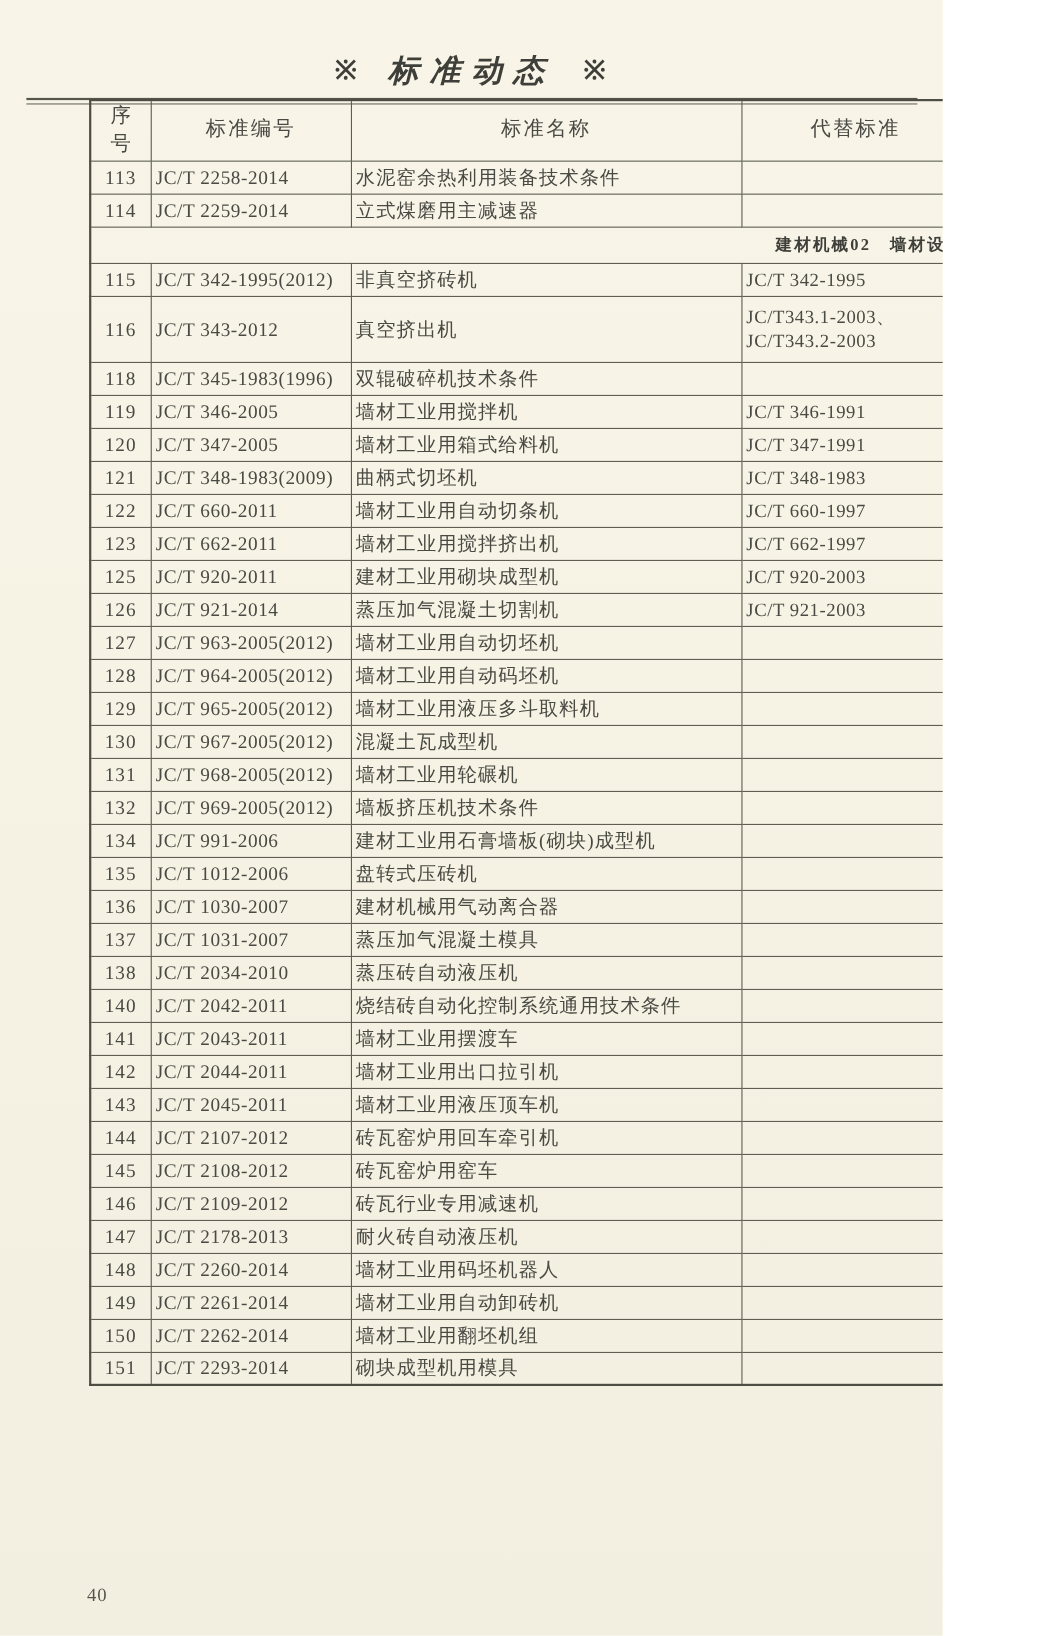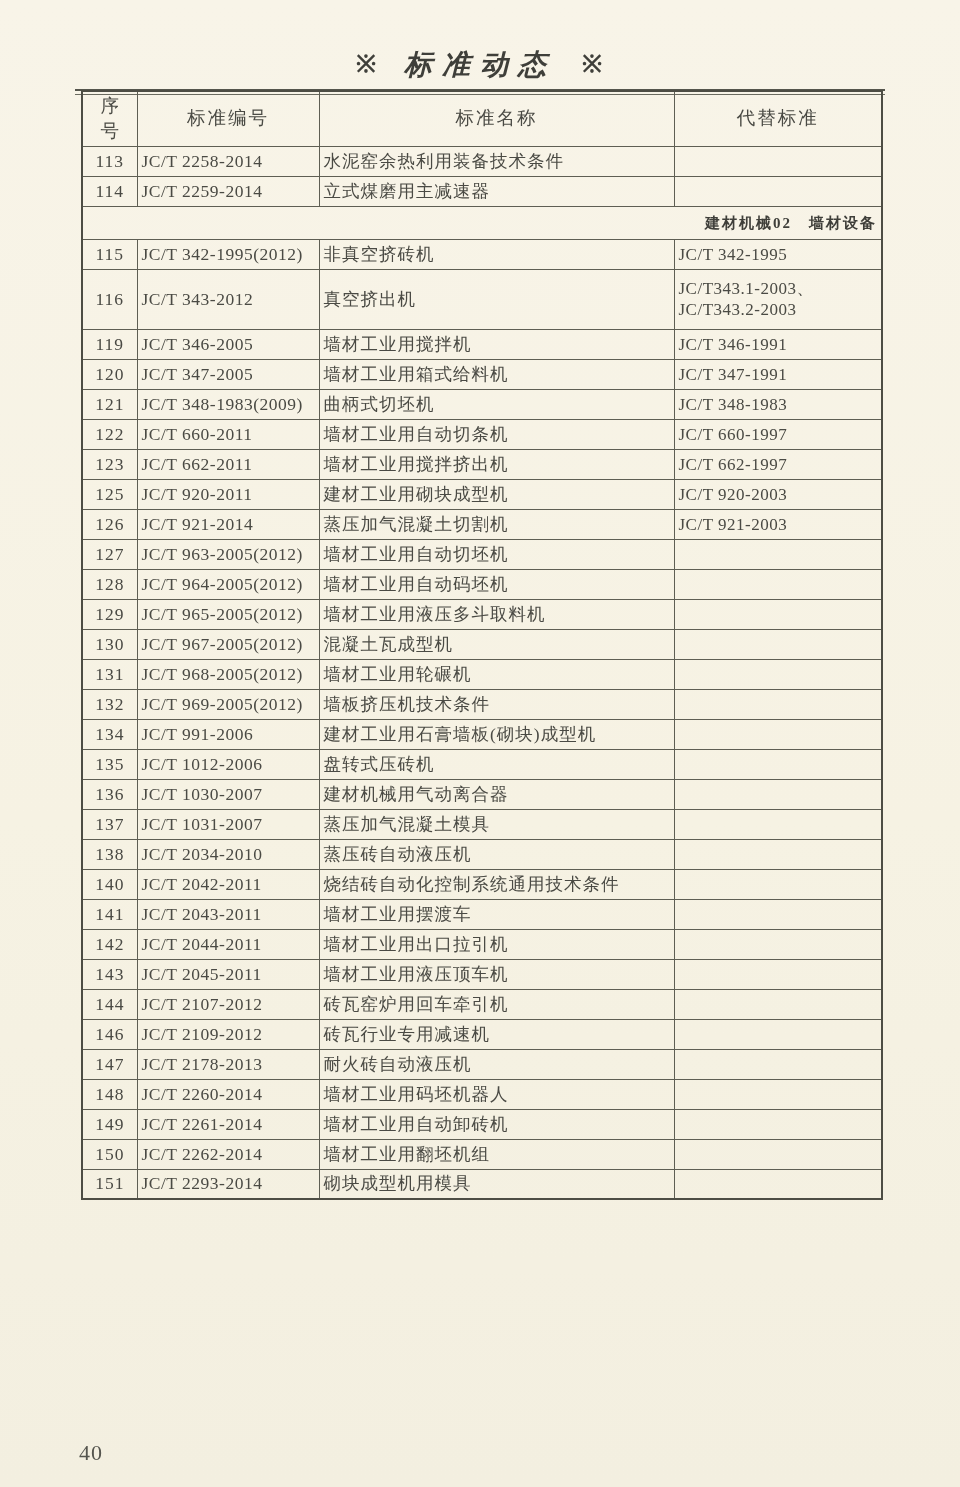--- a/index.html
+++ b/index.html
@@ -1,21 +1,21 @@
 <!DOCTYPE html>
 <html><head>
 <meta charset="utf-8">
 <style>
   html, body {
     margin: 0;
     padding: 0;
   }
   .page {
     position: relative;
-    width: 960px;
+    width: 857px;
     height: 1487px;
     background: linear-gradient(180deg, #f8f4e8 0%, #f6f2e3 55%, #f3efe0 100%);
     font-family: "Liberation Serif", "DejaVu Serif", serif;
     color: #454540;
     overflow: hidden;
   }
   .title-row {
     padding-top: 46px;
     text-align: center;
     font-size: 28px;
@@ -100,21 +100,21 @@
     text-align: right;
     font-weight: bold;
     font-size: 15px;
     letter-spacing: 2px;
     color: #3f3f3a;
   }
   .page-number {
     position: absolute;
     left: 79px;
     top: 1440px;
-    font-size: 22px;
+    font-size: 17px;
     color: #55554e;
     letter-spacing: 1px;
   }
 </style>
 </head>
 <body>
 
 <div class="page">
 
   <div class="title-row">
@@ -161,20 +161,26 @@
           <td class="td-replaced">JC/T 342-1995</td>
         </tr>
         <tr class="tall">
           <td class="td-no">116</td>
           <td class="td-code">JC/T 343-2012</td>
           <td class="td-name">真空挤出机</td>
           <td class="td-replaced">JC/T343.1-2003、
 JC/T343.2-2003</td>
         </tr>
         <tr>
+          <td class="td-no">118</td>
+          <td class="td-code">JC/T 345-1983(1996)</td>
+          <td class="td-name">双辊破碎机技术条件</td>
+          <td class="td-replaced"></td>
+        </tr>
+        <tr>
           <td class="td-no">119</td>
           <td class="td-code">JC/T 346-2005</td>
           <td class="td-name">墙材工业用搅拌机</td>
           <td class="td-replaced">JC/T 346-1991</td>
         </tr>
         <tr>
           <td class="td-no">120</td>
           <td class="td-code">JC/T 347-2005</td>
           <td class="td-name">墙材工业用箱式给料机</td>
           <td class="td-replaced">JC/T 347-1991</td>
@@ -299,20 +305,26 @@
           <td class="td-name">墙材工业用液压顶车机</td>
           <td class="td-replaced"></td>
         </tr>
         <tr>
           <td class="td-no">144</td>
           <td class="td-code">JC/T 2107-2012</td>
           <td class="td-name">砖瓦窑炉用回车牵引机</td>
           <td class="td-replaced"></td>
         </tr>
         <tr>
+          <td class="td-no">145</td>
+          <td class="td-code">JC/T 2108-2012</td>
+          <td class="td-name">砖瓦窑炉用窑车</td>
+          <td class="td-replaced"></td>
+        </tr>
+        <tr>
           <td class="td-no">146</td>
           <td class="td-code">JC/T 2109-2012</td>
           <td class="td-name">砖瓦行业专用减速机</td>
           <td class="td-replaced"></td>
         </tr>
         <tr>
           <td class="td-no">147</td>
           <td class="td-code">JC/T 2178-2013</td>
           <td class="td-name">耐火砖自动液压机</td>
           <td class="td-replaced"></td>

